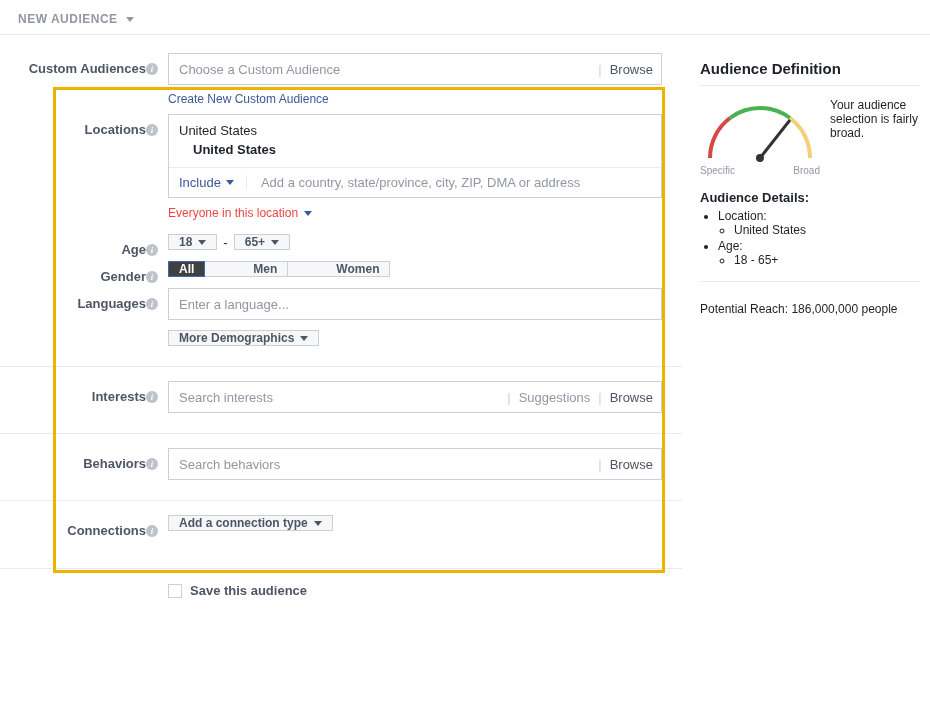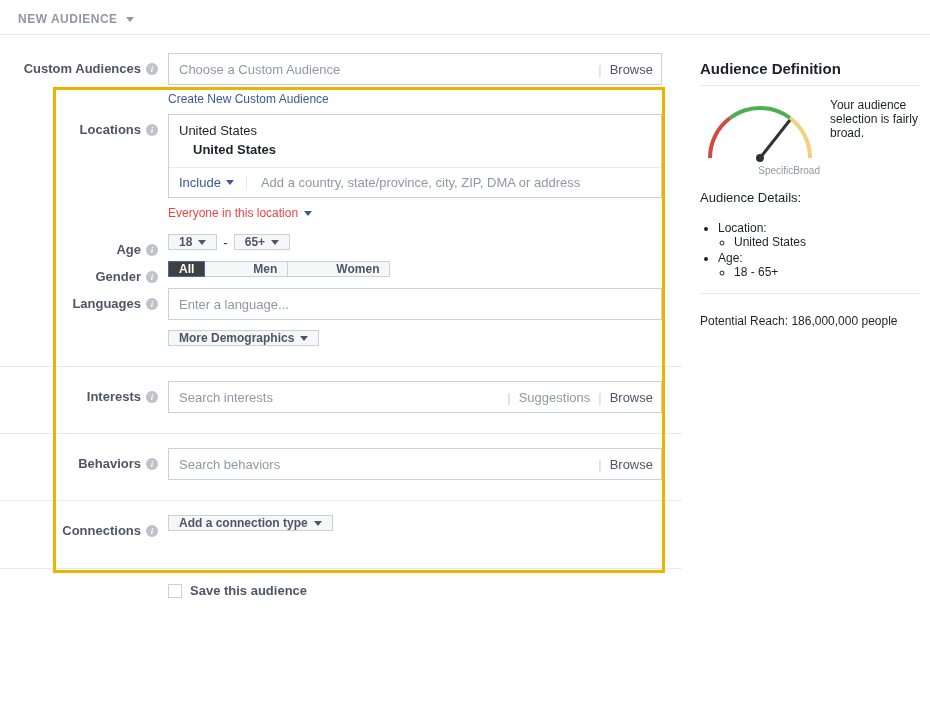--- a/index.html
+++ b/index.html
@@ -52,21 +52,20 @@
   .label-col {
     width: 168px;
     text-align: right;
     padding-right: 10px;
     padding-top: 8px;
     font-weight: bold;
     color: #4e5665;
     display: flex;
     justify-content: flex-end;
     align-items: center;
-    gap: 5px;
     padding-left: 11px;
   }
   .info-icon {
     width: 12px; height: 12px;
     border-radius: 50%;
     background: #bec2c9;
     color: #fff;
     font-size: 9px;
     line-height: 12px;
     text-align: center;
@@ -171,23 +170,23 @@
     margin-left: 168px; margin-top: 10px; font-weight:bold; color:#4e5665;
   }
   .checkbox {
     width:14px; height:14px; border:1px solid #ccd0d5; background:#fff;
   }
   
   .right-title { font-weight: bold; font-size: 15px; margin-bottom: 8px; }
   .right-hr { border:none; border-top:1px solid #e9eaed; margin: 0 0 12px 0; }
   .gauge-row { display:flex; align-items:flex-start; gap:10px; }
   .gauge { width: 120px; height: 70px; }
-  .gauge-labels { display:flex; justify-content: flex-end; font-size:10px; color:#9197a3; margin-top:-6px; width:120px; }
+  .gauge-labels { display:flex; justify-content: space-between; font-size:10px; color:#9197a3; margin-top:-6px; width:120px; }
   .desc { font-size: 12px; color:#1d2129; flex:1; }
-  .aud-details-hd { font-weight:normal; margin-top: 14px; margin-bottom:16px; }
+  .aud-details-hd { font-weight:bold; margin-top: 14px; margin-bottom:4px; }
   ul.aud { margin:0; padding-left:18px; font-size:12px; }
   ul.aud li { margin-bottom: 2px; }
   ul.aud ul { list-style: circle; padding-left: 16px; }
   .reach { margin-top: 20px; font-size: 12px; }
 </style>
 </head>
 <body>
 
 <div class="header">
   <span class="header-title">NEW AUDIENCE</span>

